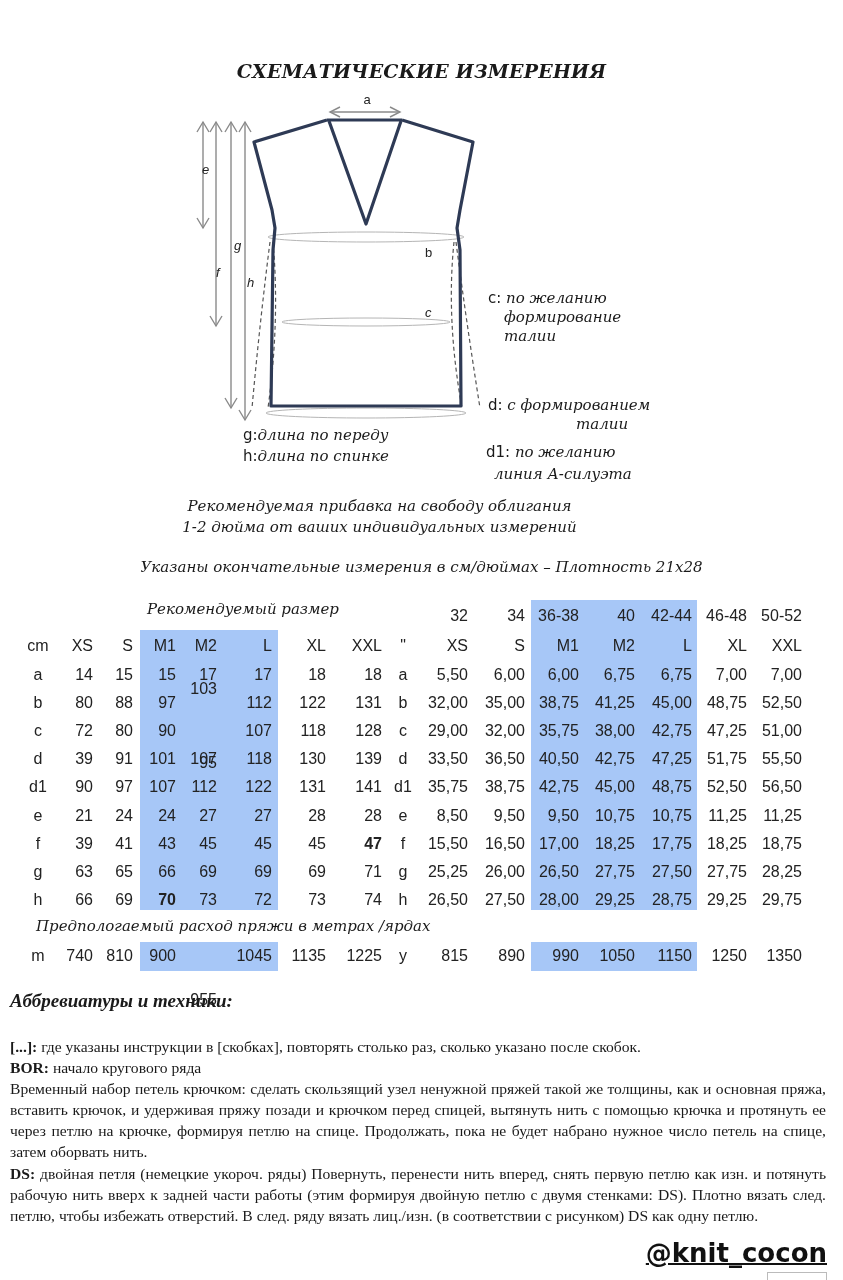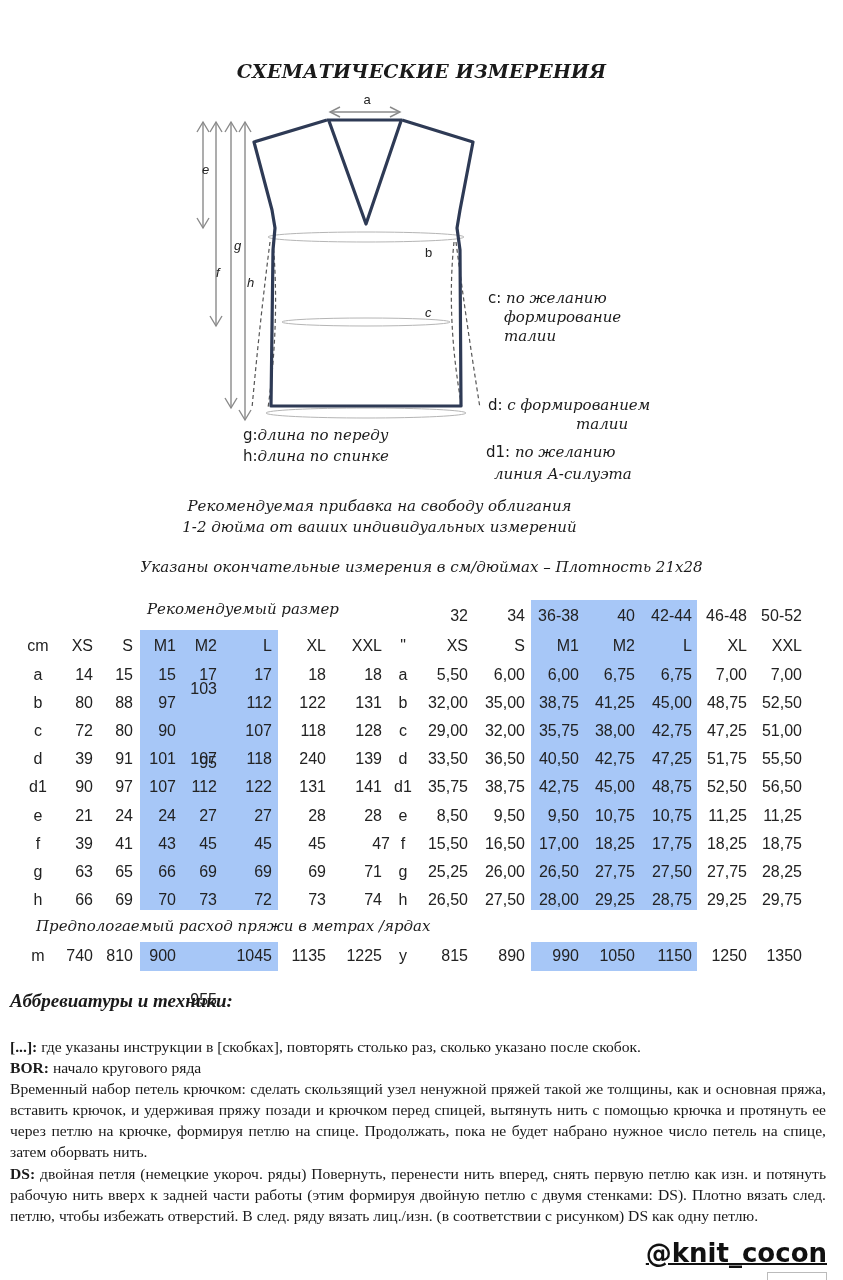--- a/index.html
+++ b/index.html
@@ -168,21 +168,21 @@
     <div class="cell" style="left: 147px; width: 70px; top: 722.2px; margin-top: 32px;">95</div>
     <div class="cell" style="left: 202px; width: 70px; top: 722.2px;">107</div>
     <div class="cell" style="left: 256px; width: 70px; top: 722.2px;">118</div>
     <div class="cell" style="left: 312px; width: 70px; top: 722.2px;">128</div>
     <div class="cell lbl" style="left: 18px; width: 40px; top: 750.3px;">d</div>
     <div class="cell" style="left: 23px; width: 70px; top: 750.3px;">39</div>
     <div class="cell" style="left: 63px; width: 70px; top: 750.3px;">91</div>
     <div class="cell" style="left: 106px; width: 70px; top: 750.3px;">101</div>
     <div class="cell" style="left: 147px; width: 70px; top: 750.3px;">107</div>
     <div class="cell" style="left: 202px; width: 70px; top: 750.3px;">118</div>
-    <div class="cell" style="left: 256px; width: 70px; top: 750.3px;">240</div>
+    <div class="cell" style="left: 256px; width: 70px; top: 750.3px;">130</div>
     <div class="cell" style="left: 312px; width: 70px; top: 750.3px;">139</div>
     <div class="cell lbl" style="left: 18px; width: 40px; top: 778.4px;">d1</div>
     <div class="cell" style="left: 23px; width: 70px; top: 778.4px;">90</div>
     <div class="cell" style="left: 63px; width: 70px; top: 778.4px;">97</div>
     <div class="cell" style="left: 106px; width: 70px; top: 778.4px;">107</div>
     <div class="cell" style="left: 147px; width: 70px; top: 778.4px;">112</div>
     <div class="cell" style="left: 202px; width: 70px; top: 778.4px;">122</div>
     <div class="cell" style="left: 256px; width: 70px; top: 778.4px;">131</div>
     <div class="cell" style="left: 312px; width: 70px; top: 778.4px;">141</div>
     <div class="cell lbl" style="left: 18px; width: 40px; top: 806.5px;">e</div>
@@ -193,33 +193,33 @@
     <div class="cell" style="left: 202px; width: 70px; top: 806.5px;">27</div>
     <div class="cell" style="left: 256px; width: 70px; top: 806.5px;">28</div>
     <div class="cell" style="left: 312px; width: 70px; top: 806.5px;">28</div>
     <div class="cell lbl" style="left: 18px; width: 40px; top: 834.6px;">f</div>
     <div class="cell" style="left: 23px; width: 70px; top: 834.6px;">39</div>
     <div class="cell" style="left: 63px; width: 70px; top: 834.6px;">41</div>
     <div class="cell" style="left: 106px; width: 70px; top: 834.6px;">43</div>
     <div class="cell" style="left: 147px; width: 70px; top: 834.6px;">45</div>
     <div class="cell" style="left: 202px; width: 70px; top: 834.6px;">45</div>
     <div class="cell" style="left: 256px; width: 70px; top: 834.6px;">45</div>
-    <div class="cell" style="left: 320px; width: 70px; top: 834.6px;">47</div>
+    <div class="cell" style="left: 312px; width: 70px; top: 834.6px; font-weight: bold;">47</div>
     <div class="cell lbl" style="left: 18px; width: 40px; top: 862.7px;">g</div>
     <div class="cell" style="left: 23px; width: 70px; top: 862.7px;">63</div>
     <div class="cell" style="left: 63px; width: 70px; top: 862.7px;">65</div>
     <div class="cell" style="left: 106px; width: 70px; top: 862.7px;">66</div>
     <div class="cell" style="left: 147px; width: 70px; top: 862.7px;">69</div>
     <div class="cell" style="left: 202px; width: 70px; top: 862.7px;">69</div>
     <div class="cell" style="left: 256px; width: 70px; top: 862.7px;">69</div>
     <div class="cell" style="left: 312px; width: 70px; top: 862.7px;">71</div>
     <div class="cell lbl" style="left: 18px; width: 40px; top: 890.8px;">h</div>
     <div class="cell" style="left: 23px; width: 70px; top: 890.8px;">66</div>
     <div class="cell" style="left: 63px; width: 70px; top: 890.8px;">69</div>
-    <div class="cell" style="left: 106px; width: 70px; top: 890.8px;">70</div>
+    <div class="cell" style="left: 106px; width: 70px; top: 890.8px; font-weight: bold;">70</div>
     <div class="cell" style="left: 147px; width: 70px; top: 890.8px;">73</div>
     <div class="cell" style="left: 202px; width: 70px; top: 890.8px;">72</div>
     <div class="cell" style="left: 256px; width: 70px; top: 890.8px;">73</div>
     <div class="cell" style="left: 312px; width: 70px; top: 890.8px;">74</div>
     <div class="cell lbl" style="left: 383px; width: 40px; top: 666px;">a</div>
     <div class="cell" style="left: 398px; width: 70px; top: 666px;">5,50</div>
     <div class="cell" style="left: 455px; width: 70px; top: 666px;">6,00</div>
     <div class="cell" style="left: 509px; width: 70px; top: 666px;">6,00</div>
     <div class="cell" style="left: 565px; width: 70px; top: 666px;">6,75</div>
     <div class="cell" style="left: 622px; width: 70px; top: 666px;">6,75</div>

